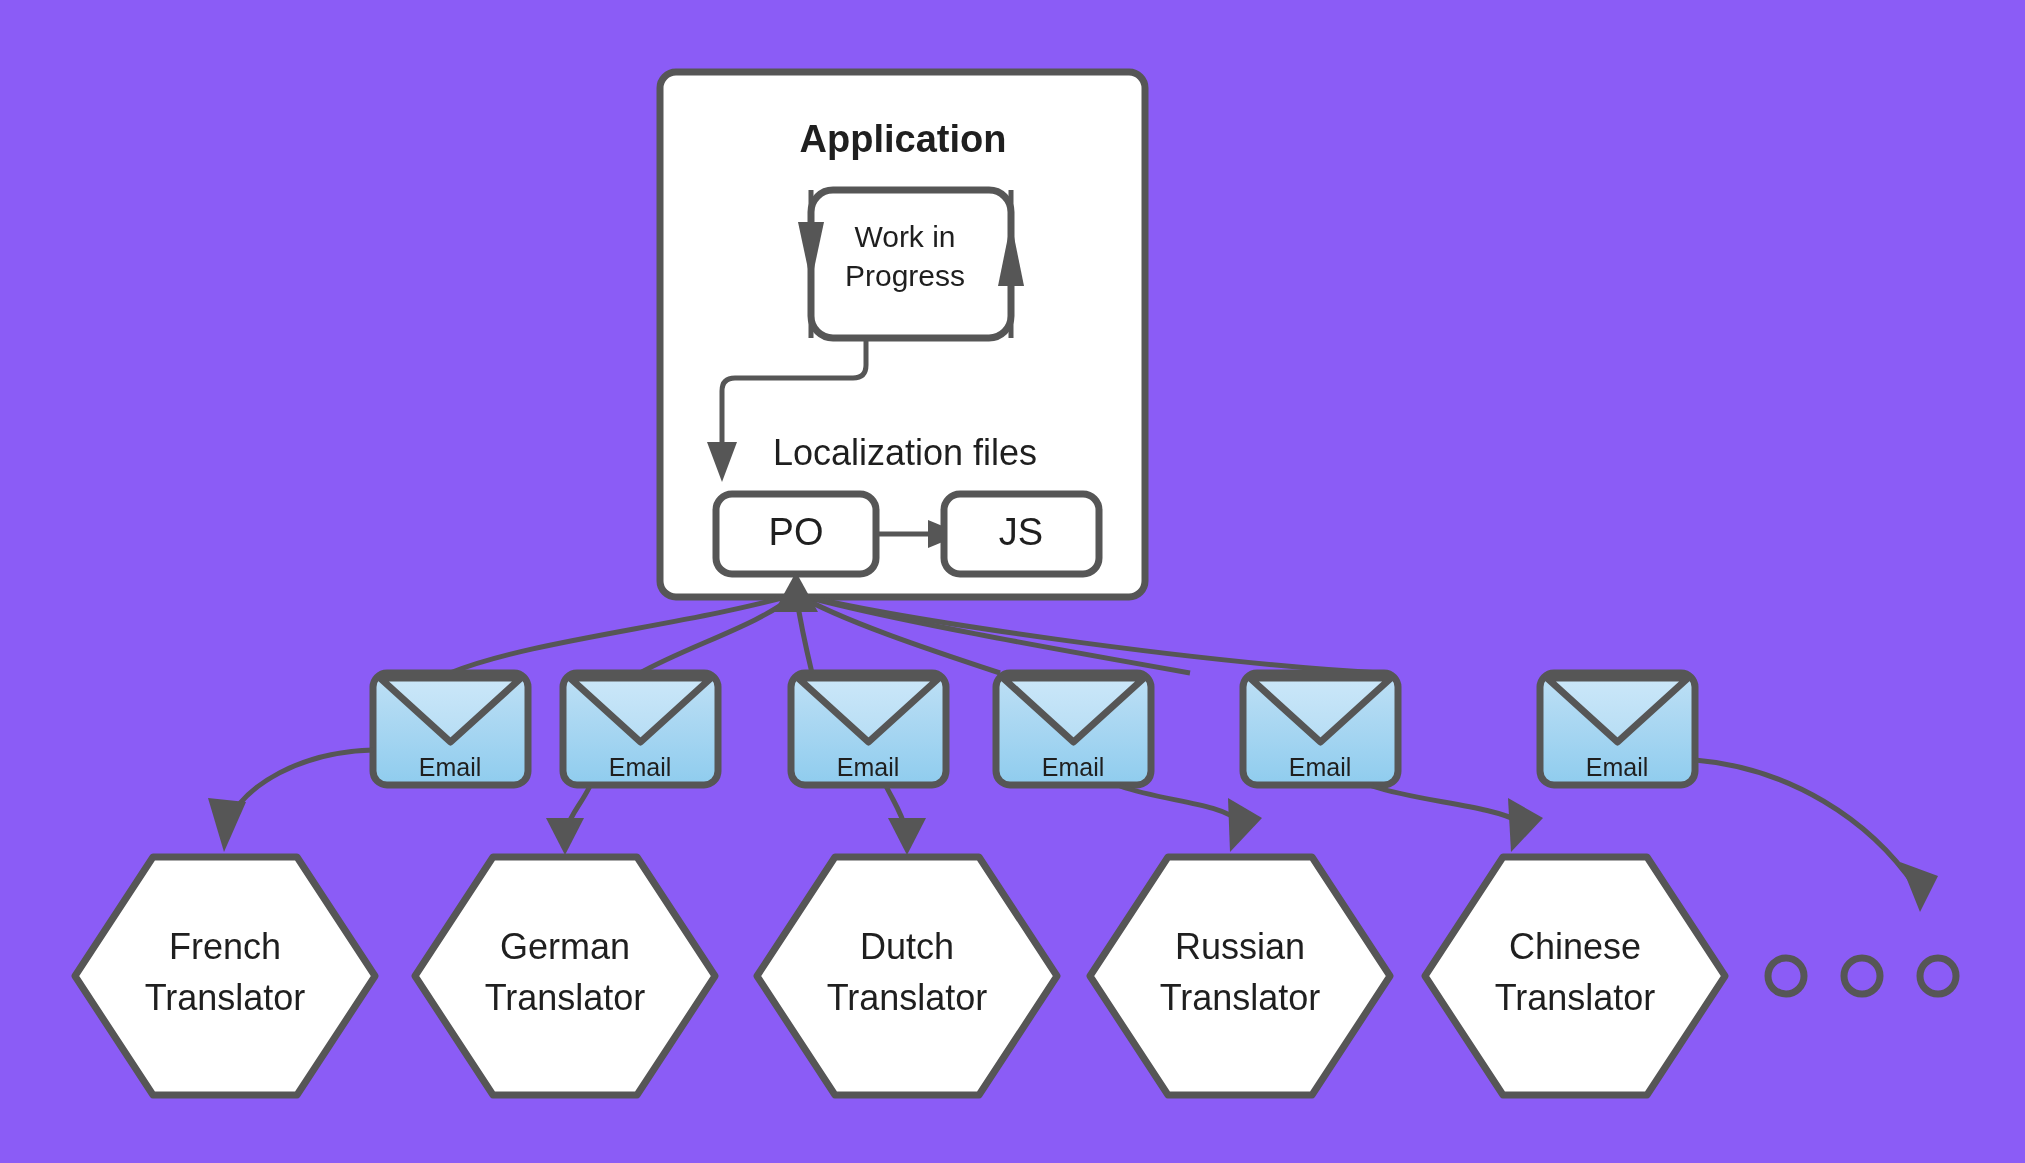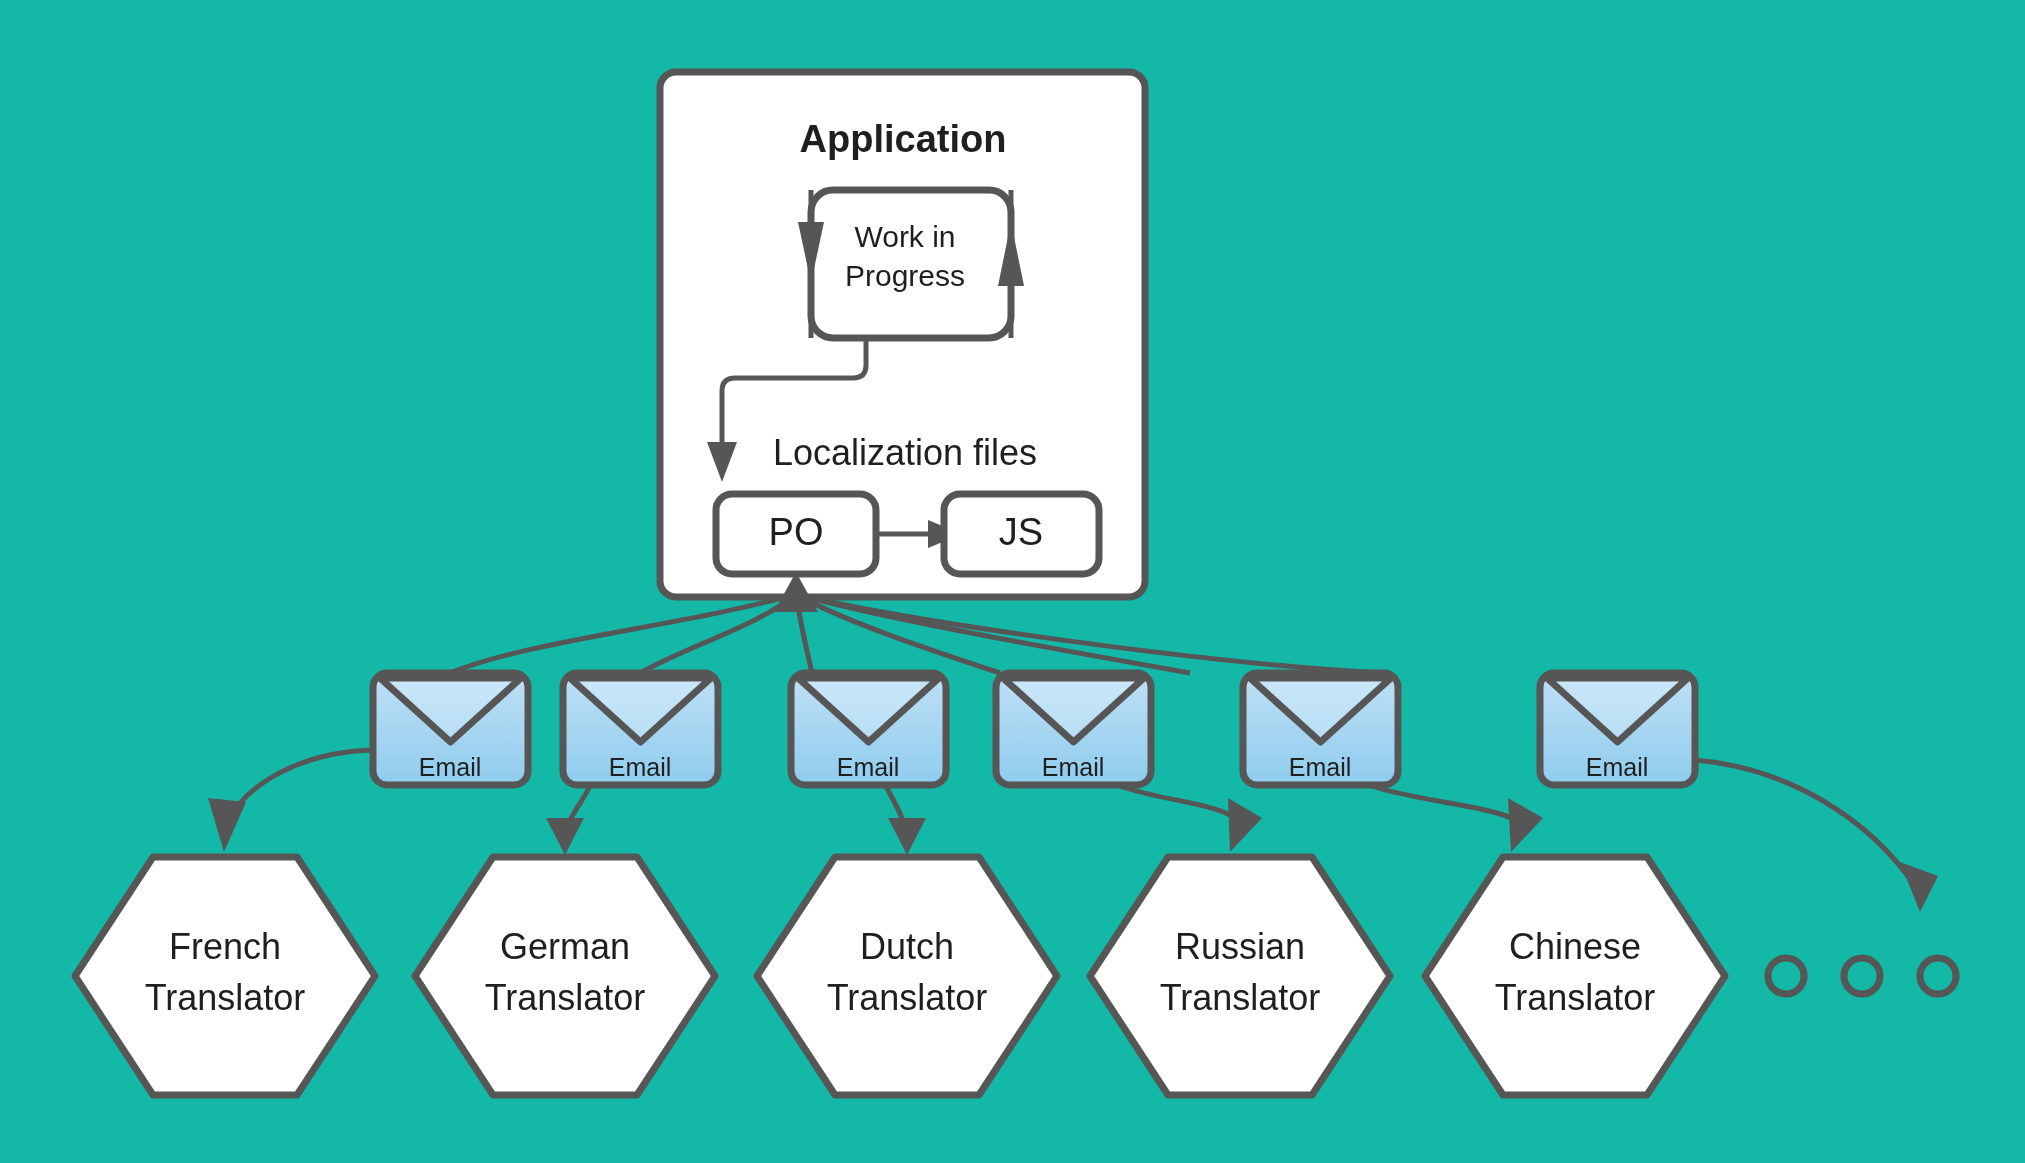--- a/index.html
+++ b/index.html
@@ -7,21 +7,21 @@
     padding: 0;
     background: #ffffff;
   }
   body {
     font-family: "Liberation Sans", sans-serif;
   }
   #canvas {
     position: relative;
     width: 2025px;
     height: 1163px;
-    background: #14b8a6;
+    background: #8b5cf6;
     overflow: hidden;
   }
   #diagram-svg {
     position: absolute;
     top: 0;
     left: 0;
     width: 2025px;
     height: 1163px;
   }
   .shape-fill-white {

